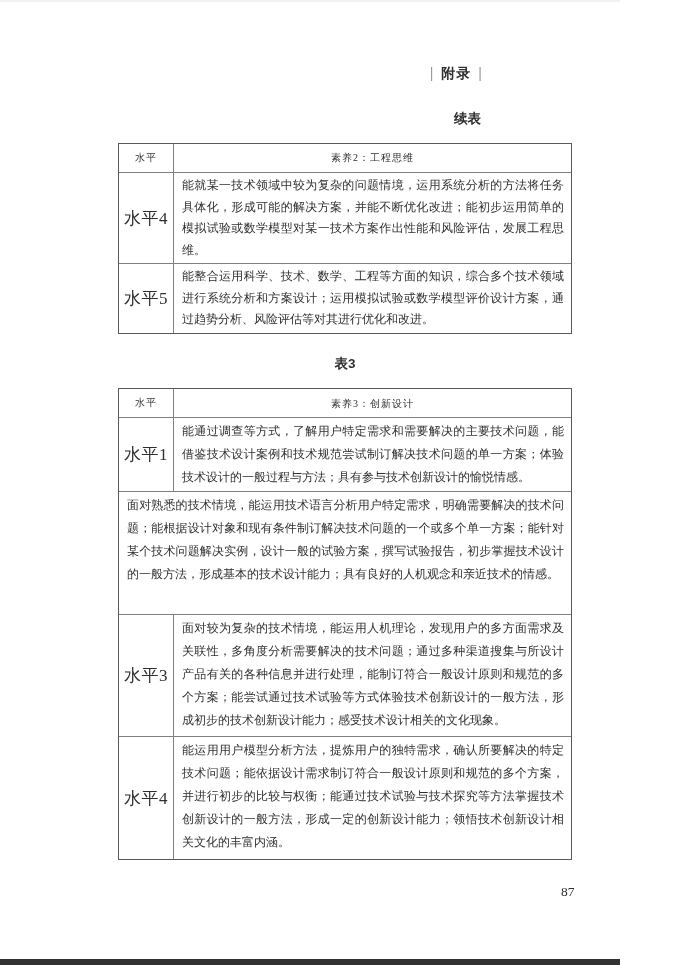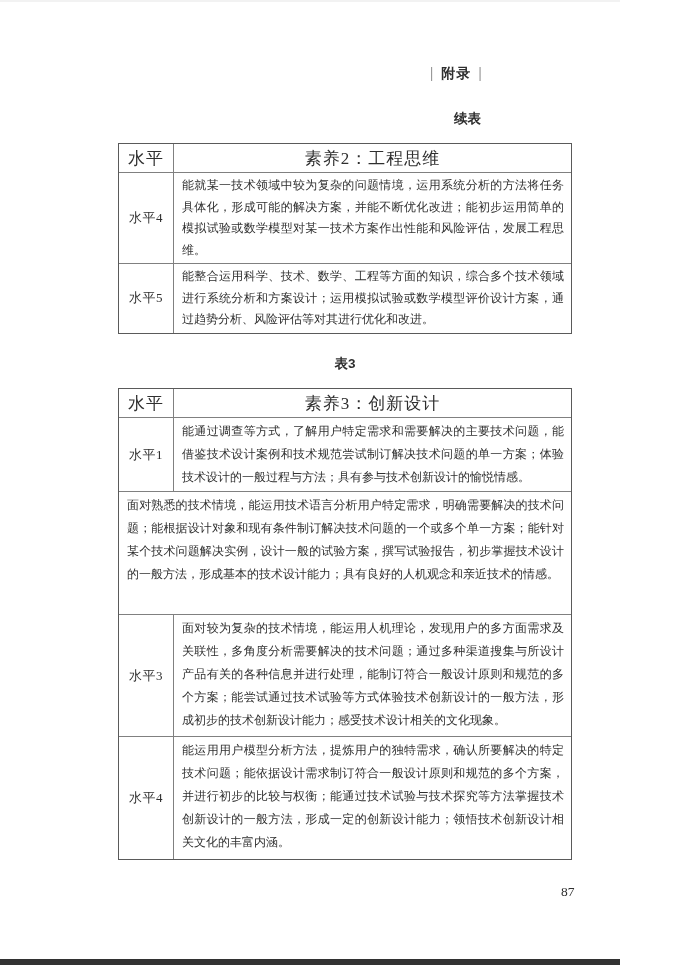--- a/index.html
+++ b/index.html
@@ -47,34 +47,34 @@
     font-family:"Liberation Sans","DejaVu Sans",sans-serif;
     font-weight:bold;font-size:13.5px;line-height:17px;
   }
   .trow{display:flex;border-top:1px solid #808080;}
   .trow:first-child{border-top:none;}
   .header-row{min-height:28px;}
   .level-cell{
     flex:0 0 54px;width:54px;
     border-right:1px solid #808080;
     display:flex;align-items:center;justify-content:center;
-    font-size:13px;letter-spacing:0.5px;
+    font-size:17px;letter-spacing:0.5px;
   }
   .desc-cell{
     flex:1;
     padding:2px 7px 2px 8px;
     font-size:12px;
     line-height:21.5px;
     text-align:justify;
   }
   #table2 .desc-cell{line-height:23px;}
   .header-row .desc-cell, .header-row .level-cell{
     padding:0;
     display:flex;align-items:center;justify-content:center;
-    font-size:17px;line-height:normal;letter-spacing:1px;
+    font-size:10px;line-height:normal;letter-spacing:1px;
   }
   .mh86{min-height:86px;}
   .mh67{min-height:67px;}
   .mh73{min-height:73px;}
   .mh122{min-height:122px;}
   .mh121{min-height:121px;}
   .page-number{
     position:absolute;top:883px;left:561px;
     font-size:13.5px;line-height:17px;
   }

